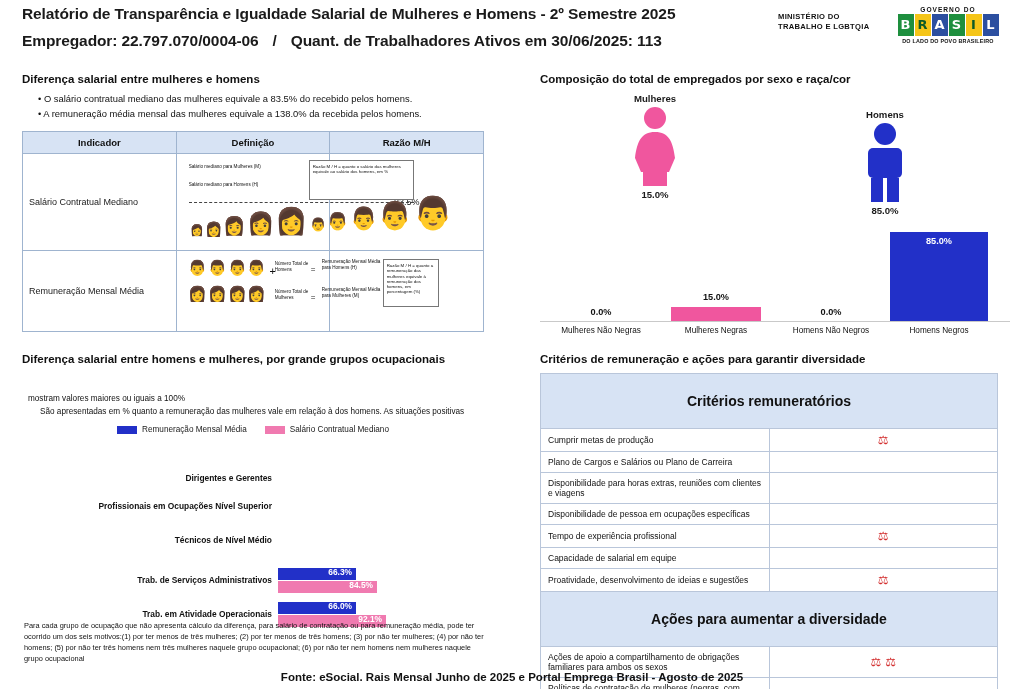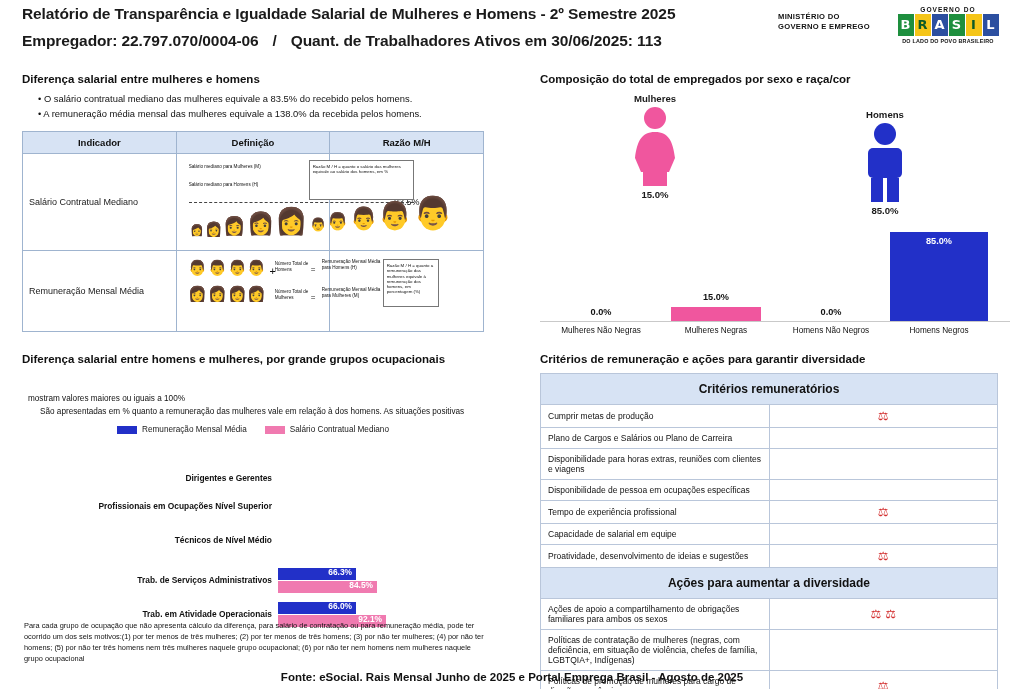--- a/index.html
+++ b/index.html
@@ -102,21 +102,21 @@
   .race-bar .v.above { color:#111; }
   .race-lbl { position:absolute; width:140px; text-align:center; font-size:8.2px; color:#111; }
   .axis-line { position:absolute; border-bottom:1px solid #c9c9c9; }
 
   
   table.crit { border-collapse:collapse; width:458px; table-layout:fixed; }
   table.crit td { border:1px solid #b9c6da; font-size:8.5px; padding:5px 7px; color:#111; }
   table.crit td.lbl-c { width:320px; }
   table.crit td.mark { width:136px; text-align:center; }
   table.crit td.subhead {
-    background:#d7e3f4; font-weight:bold; text-align:center; font-size:12px; padding:8px;
+    background:#d7e3f4; font-weight:bold; text-align:center; font-size:14px; padding:19px;
   }
   .stamp { display:inline-block; font-size:12px; line-height:1; margin:0 2px; }
 
   
   .footer {
     position:absolute; left:0; bottom:6px; width:1024px; text-align:center;
     font-size:11.5px; font-weight:bold; color:#111;
   }
 </style>
 </head>
@@ -124,21 +124,21 @@
 
 <div class="page">
 
   <div class="header">
     <div class="hdr-title">Relatório de Transparência e Igualdade Salarial de Mulheres e Homens - 2º Semestre 2025</div>
     <div class="hdr-sub">
       <span>Empregador: 22.797.070/0004-06</span><span class="sep">/</span><span>Quant. de Trabalhadores Ativos em 30/06/2025: 113</span>
     </div>
 
     <div class="brand">
-      <div class="ministerio">MINISTÉRIO DO GOVERNO E EMPREGO</div>
+      <div class="ministerio">MINISTÉRIO DO TRABALHO E LGBTQIA</div>
       <div class="gov">
         <div class="gov-top">GOVERNO DO</div>
         <div class="gov-brasil">
           <span style="background:#1e8f3e">B</span>
             <span style="background:#f5c518;color:#0b5a28">R</span>
             <span style="background:#2c4fa0">A</span>
             <span style="background:#1e8f3e">S</span>
             <span style="background:#f5c518;color:#0b5a28">I</span>
             <span style="background:#2c4fa0">L</span>
         </div>

